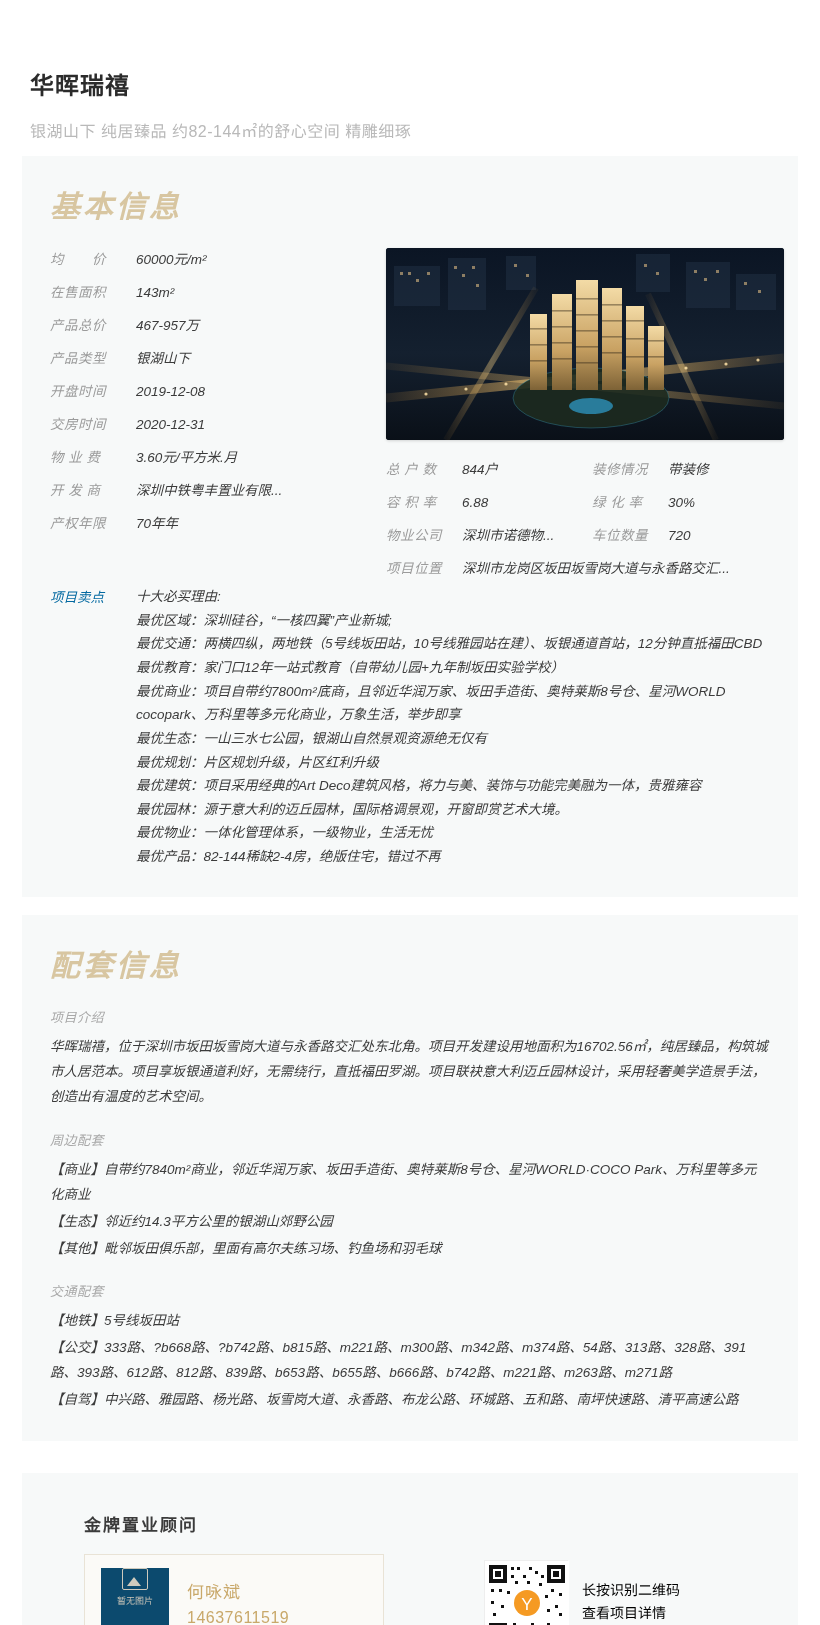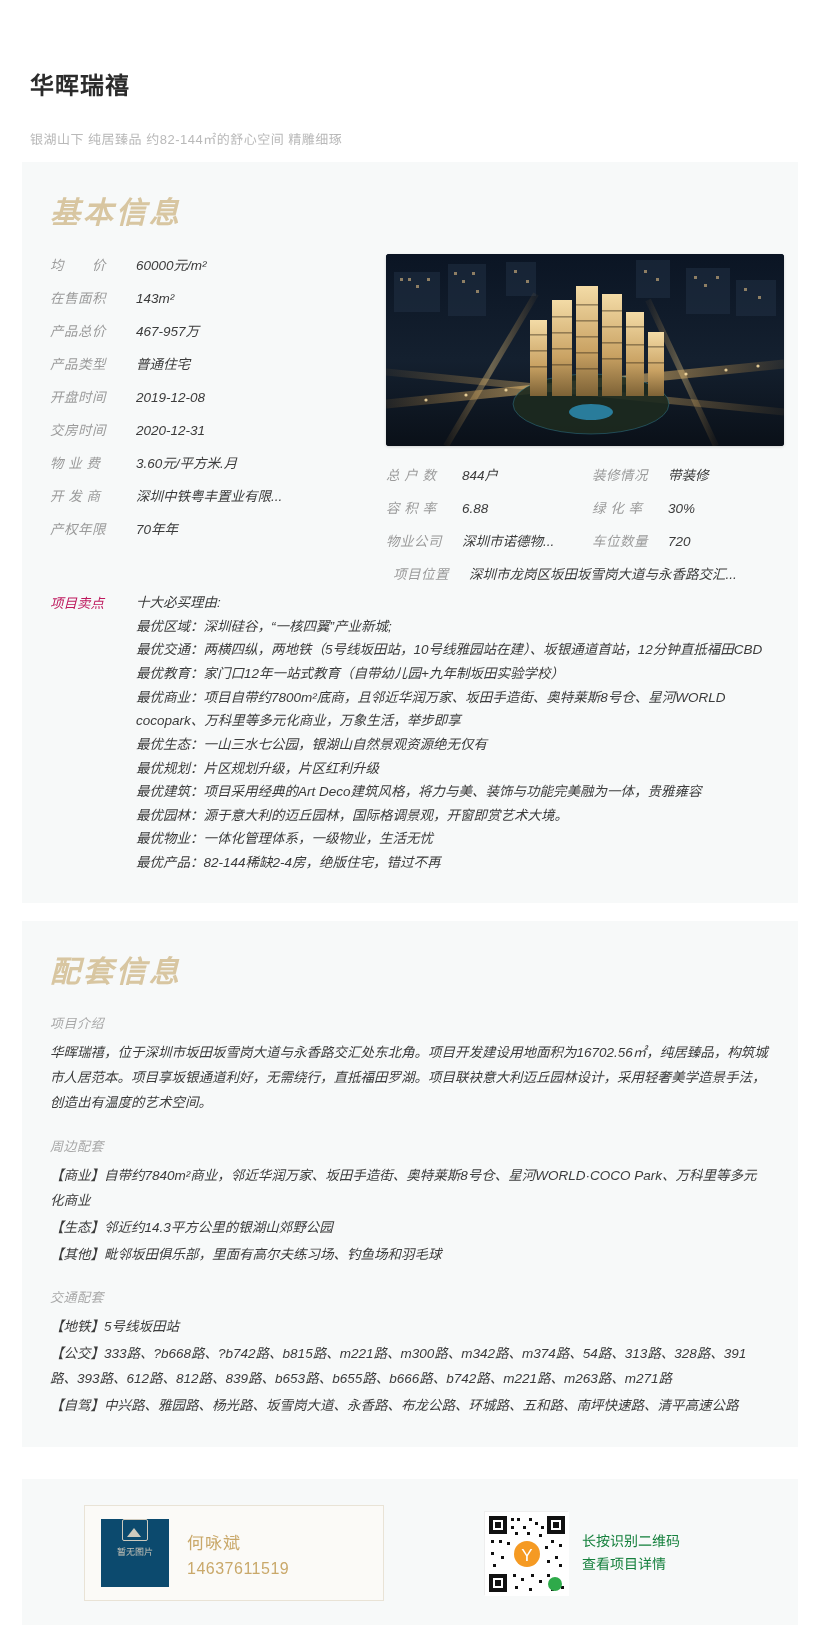--- a/index.html
+++ b/index.html
@@ -26,22 +26,22 @@
   }
   .header-title {
     font-size: 24px;
     font-weight: bold;
     color: #2b2b2b;
     letter-spacing: 1px;
     line-height: 1.3;
     margin-top: 48px;
   }
   .header-sub {
-    margin-top: 28px;
-    font-size: 13px;
+    margin-top: 17px;
+    font-size: 16px;
     color: #b9b9b9;
     letter-spacing: 0.5px;
   }
 
   
   .card {
     background: #f7f9f9;
     margin: 0 22px 18px 22px;
     padding: 26px 28px 28px 28px;
     font-style: italic;
@@ -99,30 +99,30 @@
   
   .grid2 {
     margin-top: 18px;
     display: grid;
     grid-template-columns: 1fr 1fr;
     row-gap: 13px;
     column-gap: 14px;
   }
   .grid2 .spec-row { margin-bottom: 0; }
   .grid2 .spec-label { width: 76px; }
-  .grid2 .spec-row.wide { grid-column: 1 / -1; margin-left: 7px; }
+  .grid2 .spec-row.wide { grid-column: 1 / -1; }
 
   
   .points-wrap {
     display: flex;
     margin-top: 8px;
     font-size: 13.5px;
   }
   .points-label {
-    color: #be185d;
+    color: #0369a1;
     width: 86px;
     flex: none;
     padding-top: 1px;
   }
   .points-body {
     flex: 1;
     color: #3b3b3b;
     line-height: 1.75;
   }
 
@@ -212,21 +212,21 @@
   }
   .qr-img {
     width: 84px; height: 84px;
     background: #fff;
     border: 1px solid #eee;
     position: relative;
   }
   .qr-img svg { display: block; }
   .qr-text {
     margin-left: 14px;
-    color: #15803d;
+    color: #000000;
     font-size: 14px;
     line-height: 1.7;
   }
   .divider-gap { height: 14px; }
 </style>
 </head>
 <body>
 
 <div class="page">
 
@@ -248,21 +248,21 @@
         <div class="spec-row">
           <span class="spec-label">在售面积</span>
           <span class="spec-value">143m²</span>
         </div>
         <div class="spec-row">
           <span class="spec-label">产品总价</span>
           <span class="spec-value">467-957万</span>
         </div>
         <div class="spec-row">
           <span class="spec-label">产品类型</span>
-          <span class="spec-value">普通住宅</span>
+          <span class="spec-value">银湖山下</span>
         </div>
         <div class="spec-row">
           <span class="spec-label">开盘时间</span>
           <span class="spec-value">2019-12-08</span>
         </div>
         <div class="spec-row">
           <span class="spec-label">交房时间</span>
           <span class="spec-value">2020-12-31</span>
         </div>
         <div class="spec-row">
@@ -446,20 +446,21 @@
 
     <div class="sub-label">交通配套</div>
     <div class="para">【地铁】5号线坂田站</div>
     <div class="para">【公交】333路、?b668路、?b742路、b815路、m221路、m300路、m342路、m374路、54路、313路、328路、391路、393路、612路、812路、839路、b653路、b655路、b666路、b742路、m221路、m263路、m271路</div>
     <div class="para">【自驾】中兴路、雅园路、杨光路、坂雪岗大道、永香路、布龙公路、环城路、五和路、南坪快速路、清平高速公路</div>
   </div>
 
   <div class="divider-gap"></div>
 
   <div class="consult-card">
+    <div class="consult-title">金牌置业顾问</div>
 
     <div class="consult-row">
 
       <div class="agent-box">
         <div class="agent-photo">
           <div class="ph-icon"></div>
           <span>暂无图片</span>
         </div>
         <div class="agent-info">
           <div class="agent-name">何咏斌</div>

